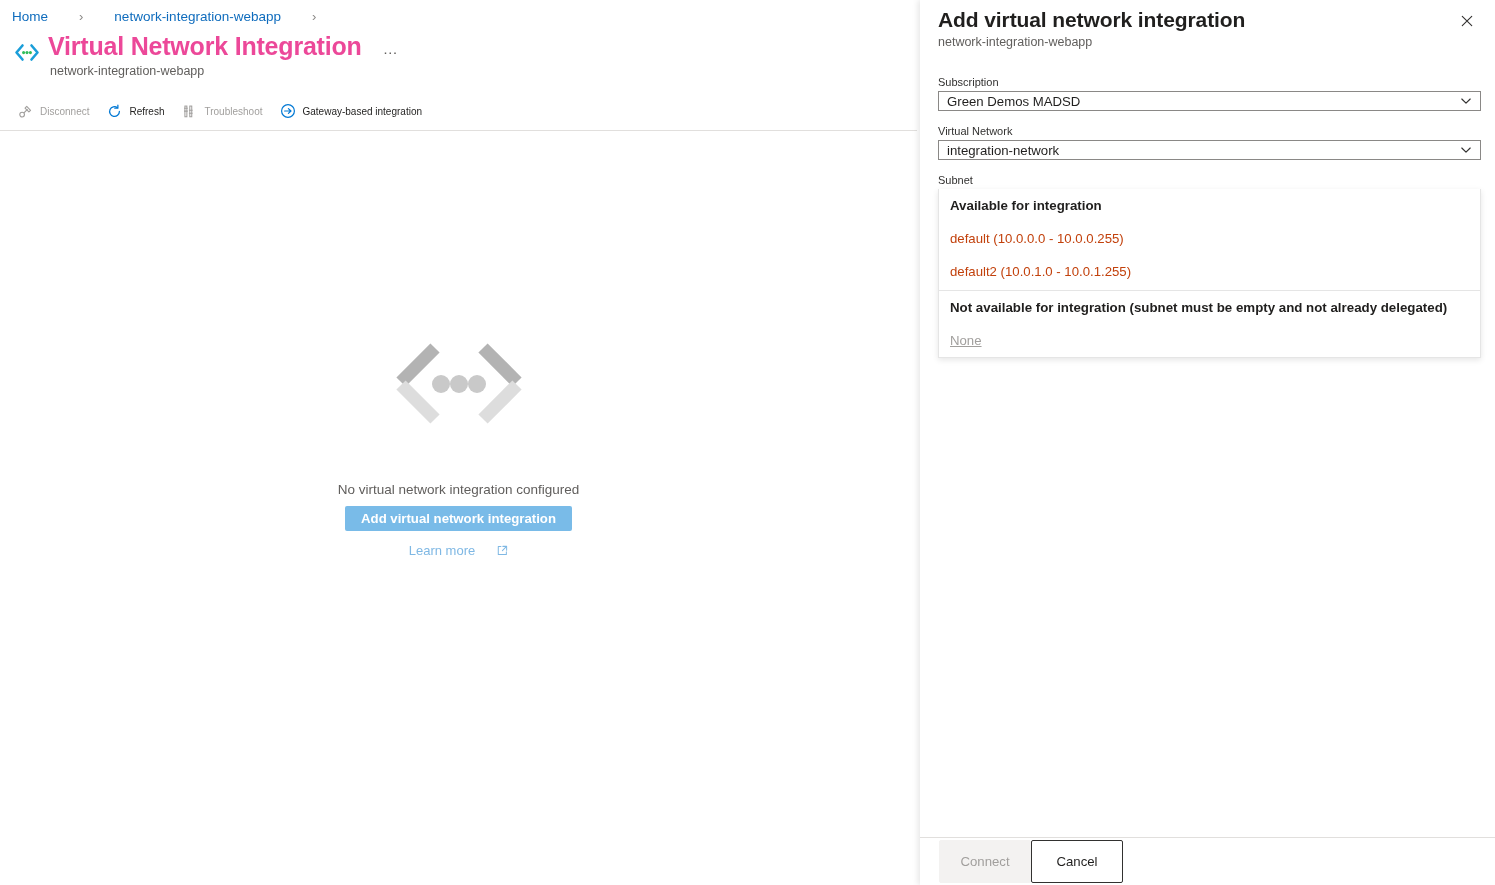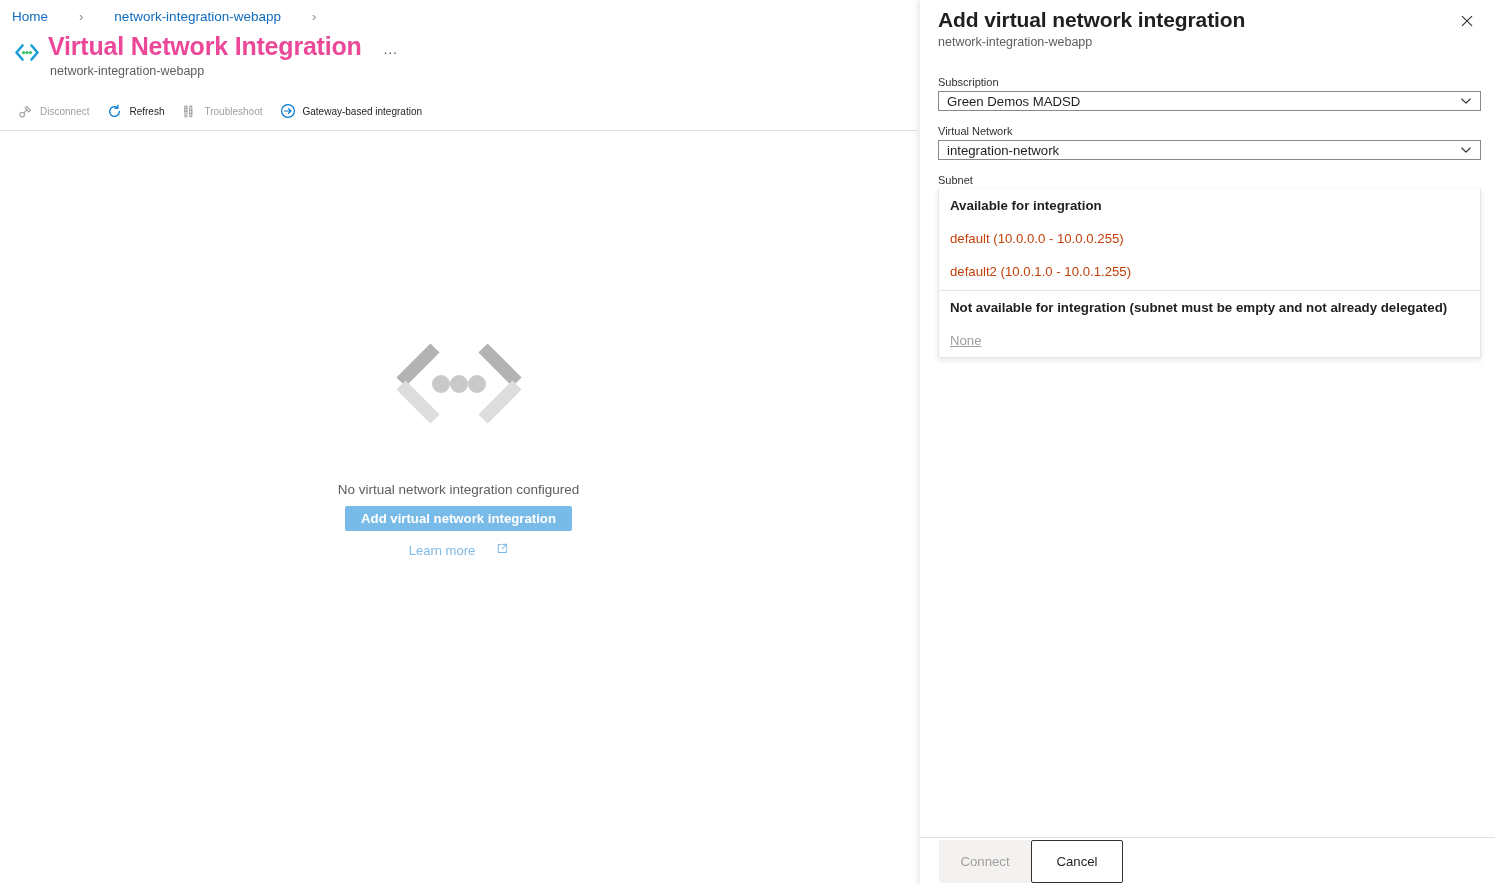--- a/index.html
+++ b/index.html
@@ -152,21 +152,21 @@
     line-height: 25px;
     border-radius: 2px;
     cursor: pointer;
   }
   .learn-more {
     margin-top: 12px;
     font-size: 13px;
     color: #7fb8e4;
     cursor: pointer;
     display: flex;
-    align-items: flex-start;
+    align-items: center;
     gap: 17px;
   }
   .learn-more .ext { margin-left: 5px; display: inline-flex; }
 
   
   #side-panel {
     position: absolute;
     right: 0; top: 0;
     width: 575px;
     height: 885px;

